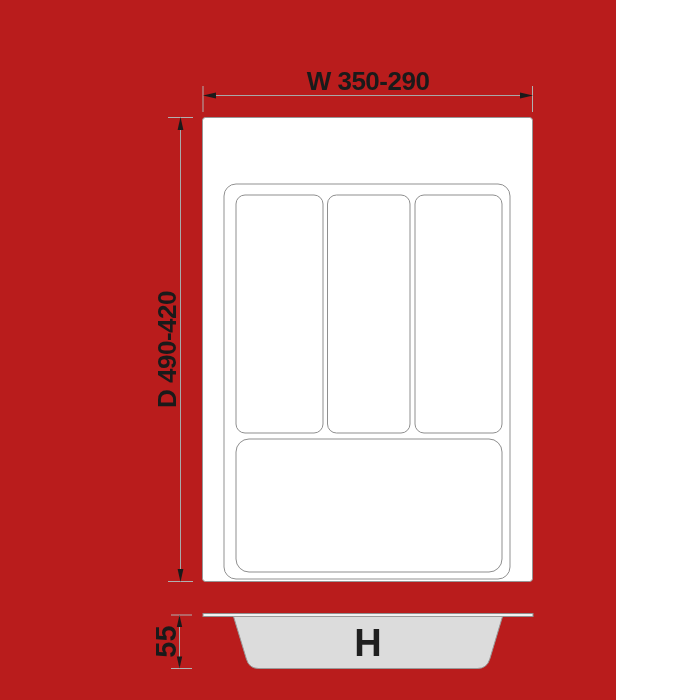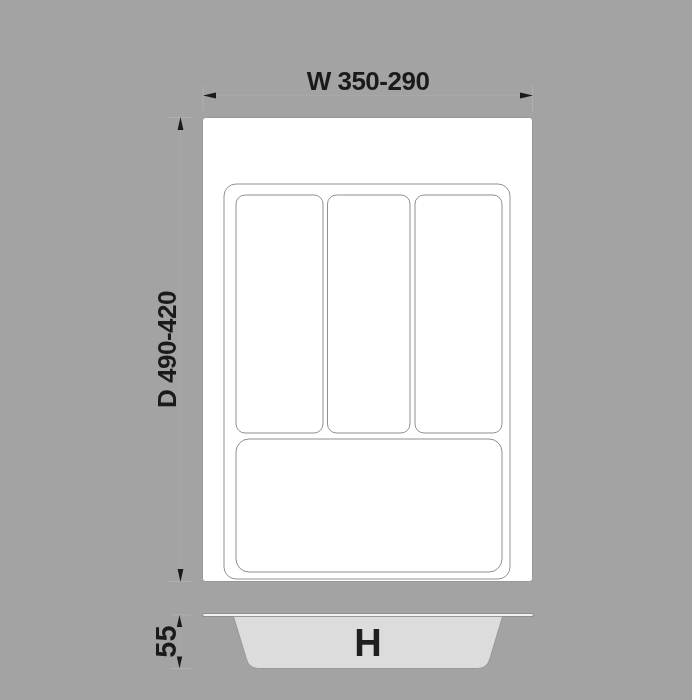--- a/index.html
+++ b/index.html
@@ -2,23 +2,23 @@
 <html><head>
 <meta charset="utf-8">
 <style>
   html, body {
     margin: 0;
     padding: 0;
     background: #ffffff;
   }
   .stage {
     position: relative;
-    width: 692px;
+    width: 616px;
     height: 700px;
-    background: #a3a3a3;
+    background: #b91c1c;
     overflow: hidden;
     font-family: "Liberation Sans", sans-serif;
   }
   svg { display: block; }
 
   .outline {
     fill: #ffffff;
     stroke: #979797;
     stroke-width: 1;
   }

